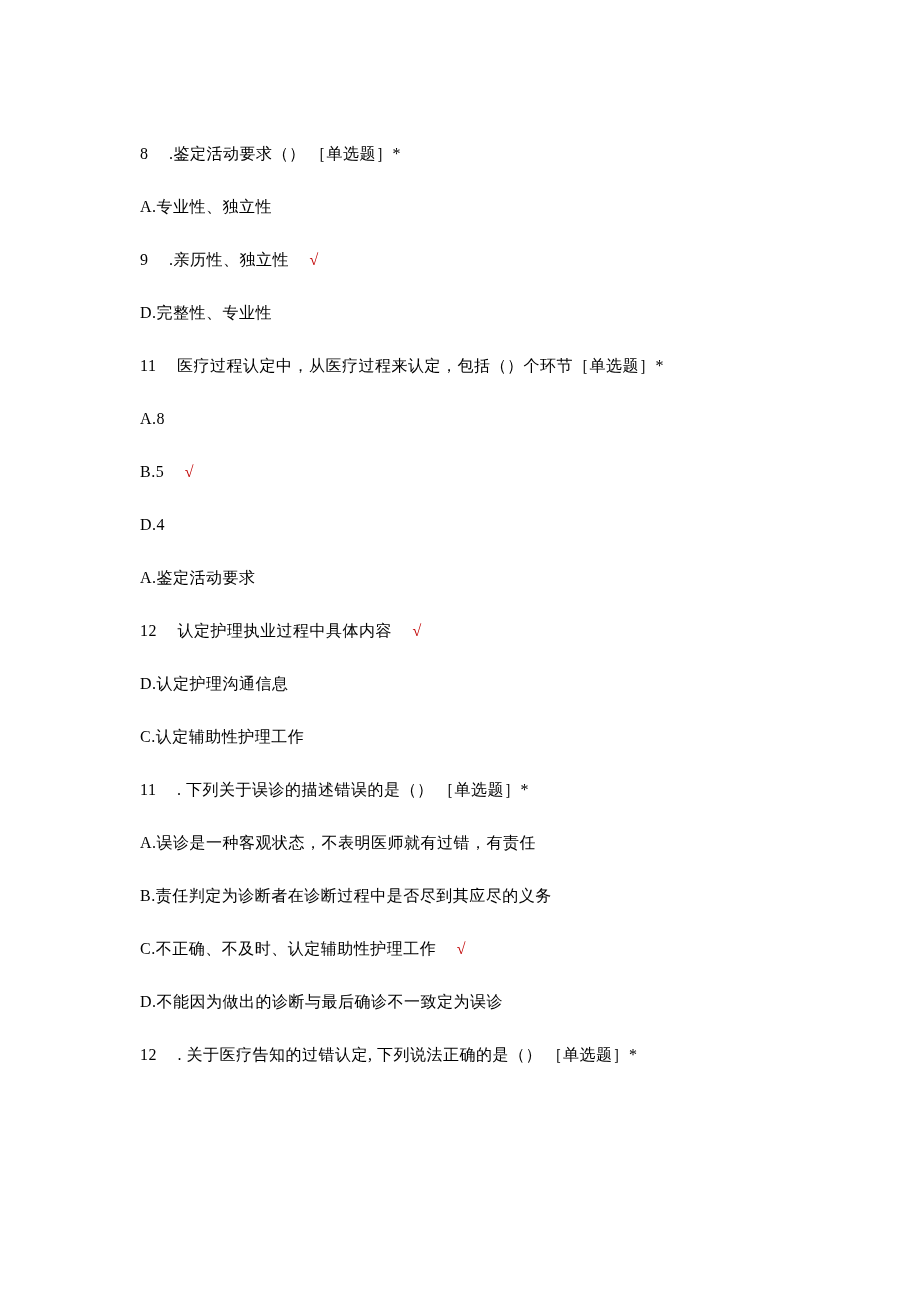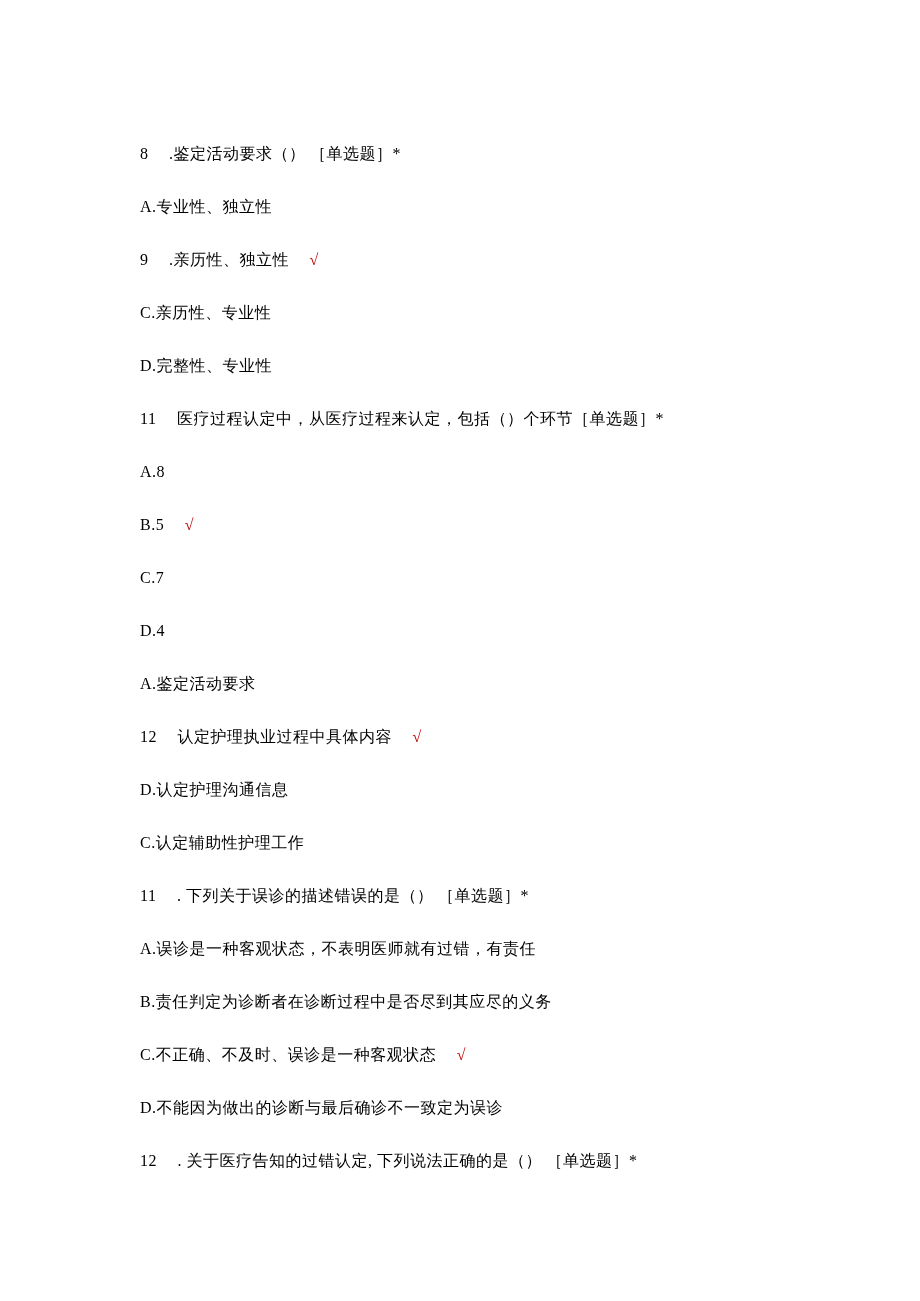--- a/index.html
+++ b/index.html
@@ -25,30 +25,28 @@
       color: #c00000;
     }
   </style>
 </head>
 <body>
 
 <div id="content">
     <div class="line"><span>8</span><span>   .鉴定活动要求（） ［单选题］*</span></div>
     <div class="line"><span>A.专业性、独立性</span></div>
     <div class="line"><span>9   </span><span>.亲历性、独立性</span><span class="check"> √</span></div>
-    <div class="line"><span>C.亲历性、专业性</span></div>
     <div class="line"><span>D.完整性、专业性</span></div>
     <div class="line"><span>11</span><span>  医疗过程认定中，从医疗过程来认定，包括（）个环节［单选题］*</span></div>
     <div class="line"><span>A.8</span></div>
     <div class="line"><span>B.5</span><span class="check"> √</span></div>
-    <div class="line"><span>C.7</span></div>
     <div class="line"><span>D.4</span></div>
     <div class="line"><span>A.鉴定活动要求</span></div>
     <div class="line"><span>12  </span><span>认定护理执业过程中具体内容</span><span class="check"> √</span></div>
     <div class="line"><span>D.认定护理沟通信息</span></div>
     <div class="line"><span>C.认定辅助性护理工作</span></div>
     <div class="line"><span>11</span><span>   . 下列关于误诊的描述错误的是（） ［单选题］*</span></div>
     <div class="line"><span>A.误诊是一种客观状态，不表明医师就有过错，有责任</span></div>
     <div class="line"><span>B.责任判定为诊断者在诊断过程中是否尽到其应尽的义务</span></div>
-    <div class="line"><span>C.不正确、不及时、误诊是一种客观状态</span><span class="check"> √</span></div>
+    <div class="line"><span>C.不正确、不及时、认定辅助性护理工作</span><span class="check"> √</span></div>
     <div class="line"><span>D.不能因为做出的诊断与最后确诊不一致定为误诊</span></div>
     <div class="line"><span>12</span><span>   . 关于医疗告知的过错认定, 下列说法正确的是（） ［单选题］*</span></div>
   </div>
 
 </body></html>

